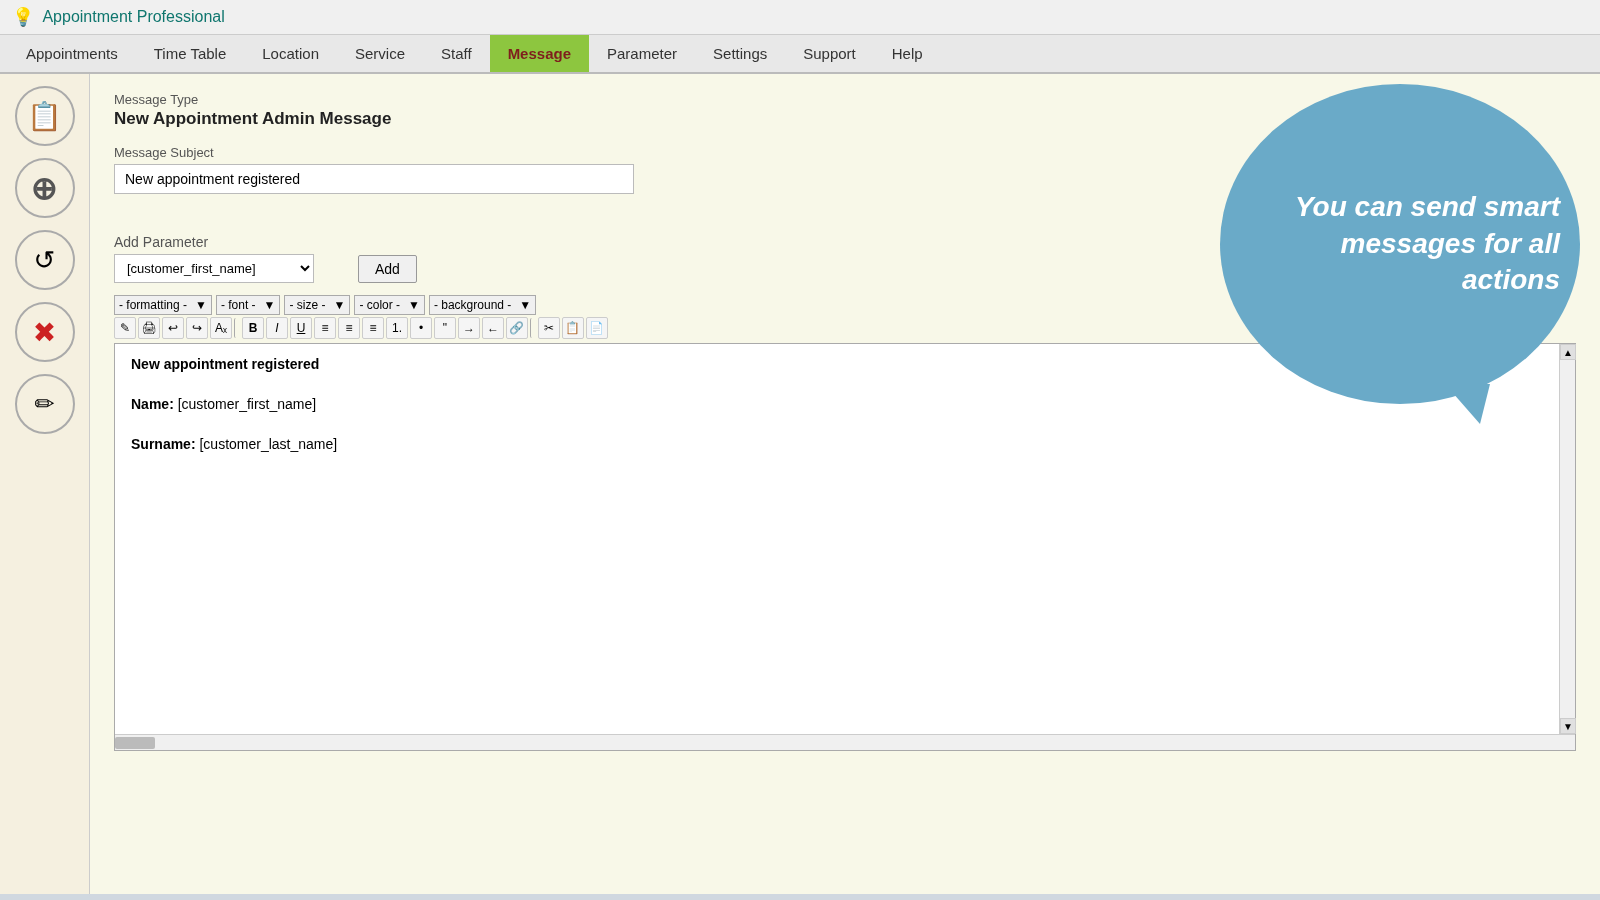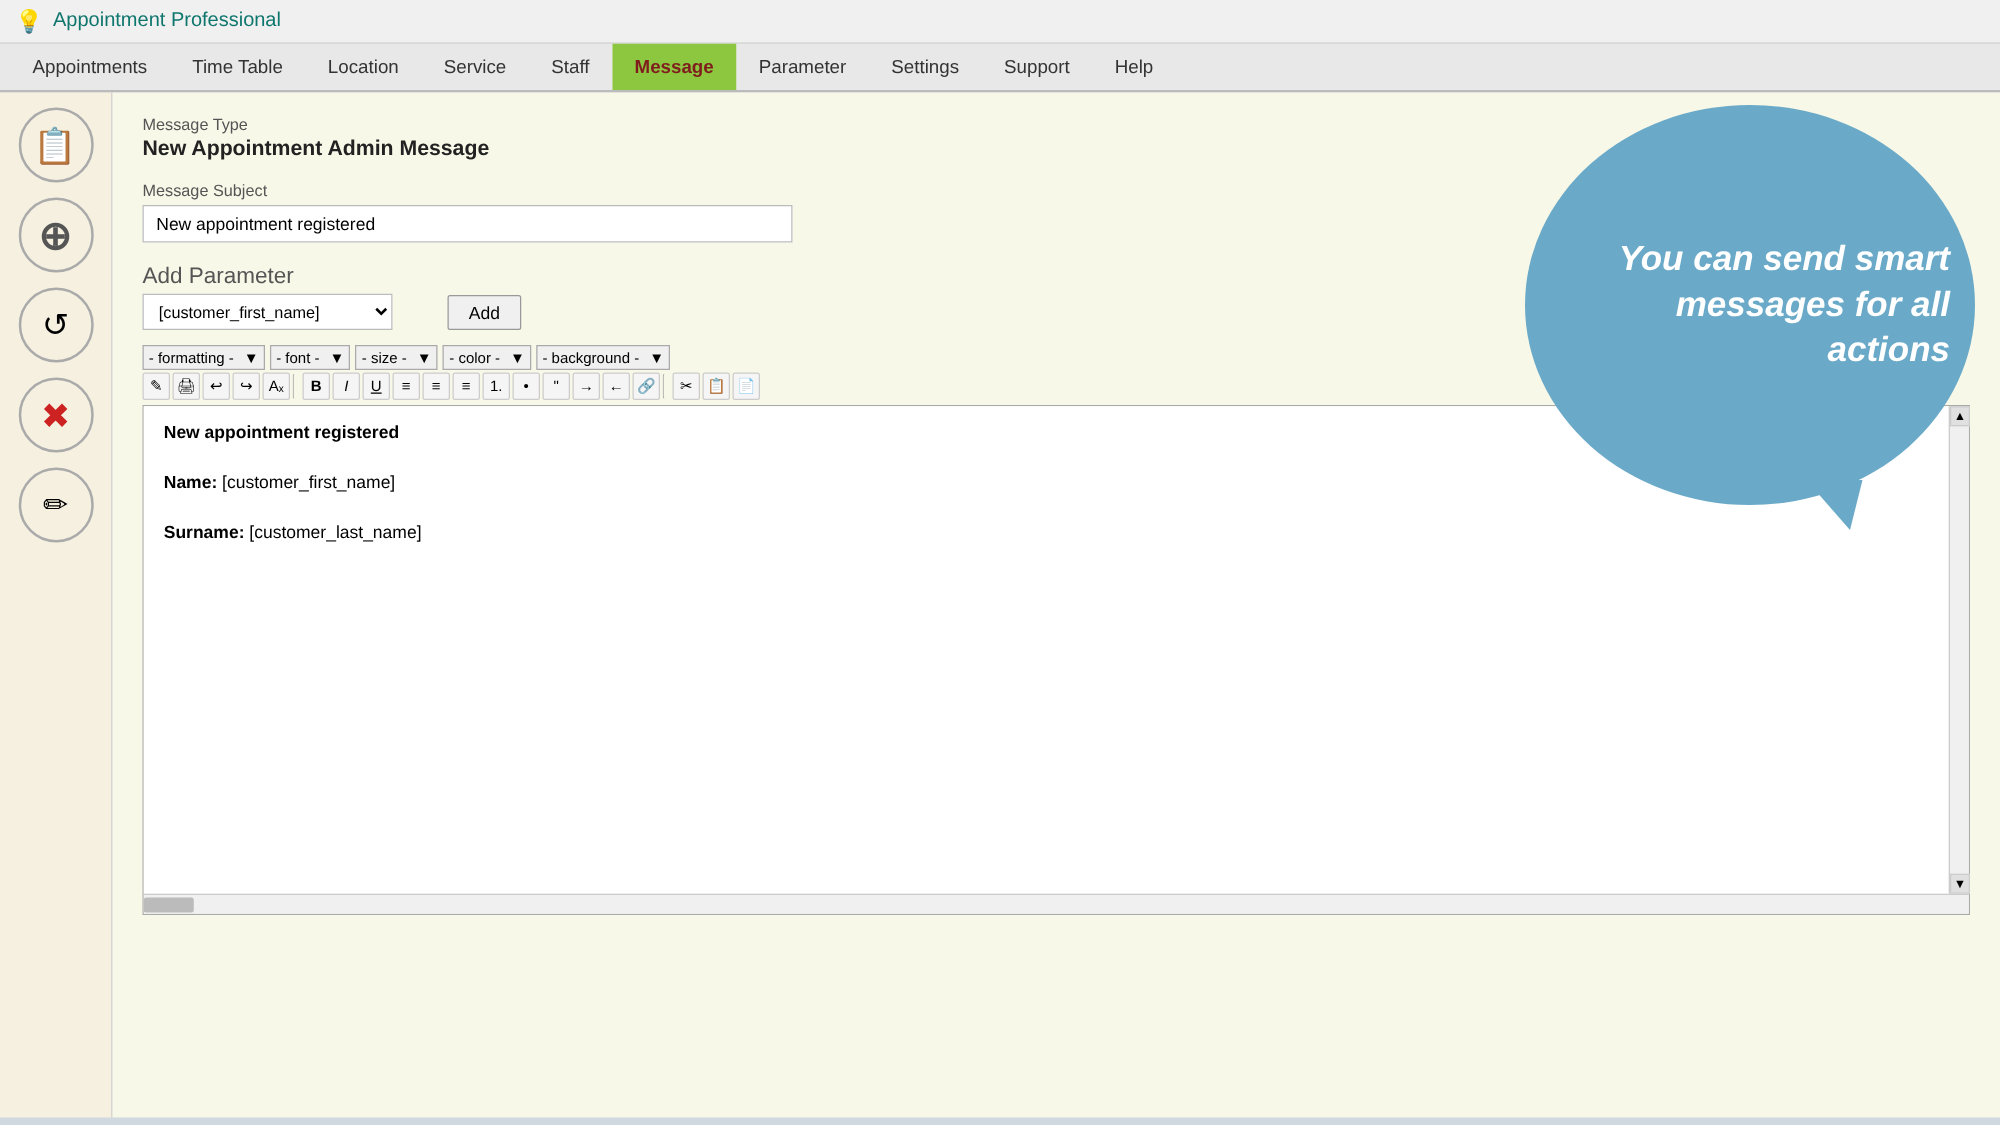--- a/index.html
+++ b/index.html
@@ -114,23 +114,24 @@
     .subject-input {
       width: 520px;
       padding: 6px 10px;
       font-size: 14px;
       border: 1px solid #bbb;
       background: white;
       margin-bottom: 16px;
     }
 
     .add-param-label {
-      font-size: 18px;
+      font-size: 14px;
       color: #555;
       margin-bottom: 4px;
+      margin-top: 24px;
     }
 
     .add-param-row {
       display: flex;
       align-items: center;
       gap: 8px;
       margin-bottom: 12px;
     }
 
     .param-select {

